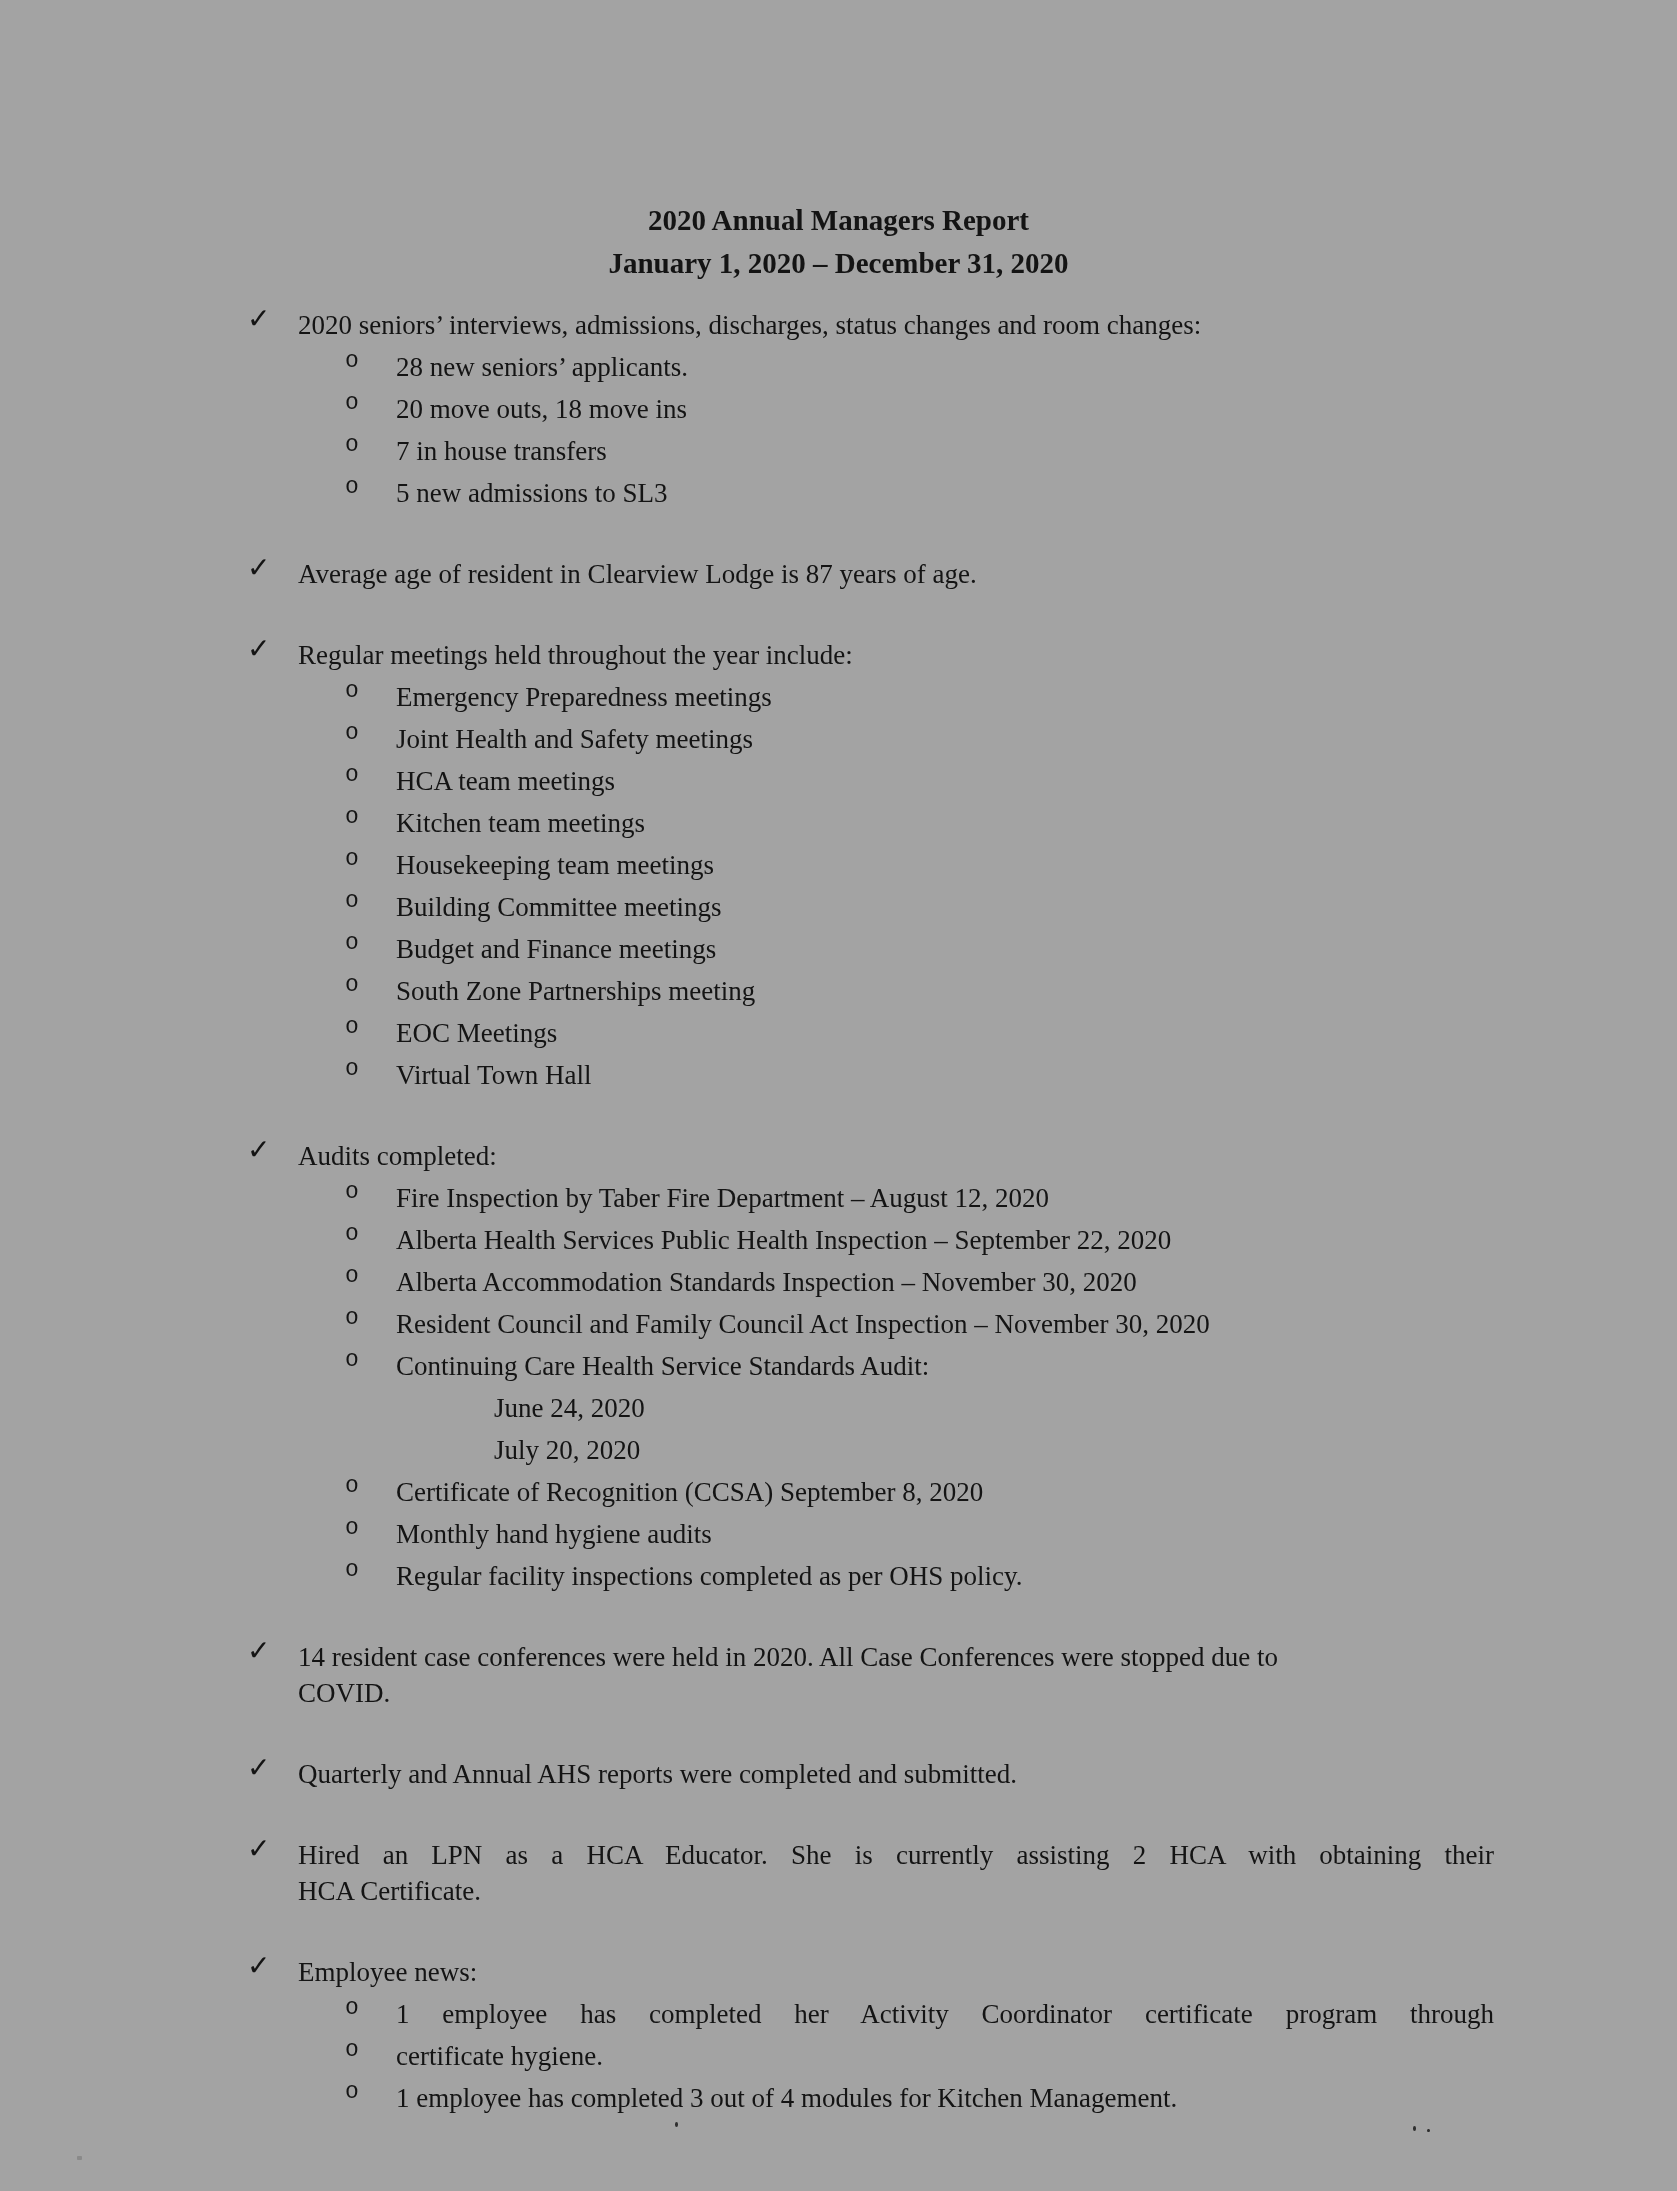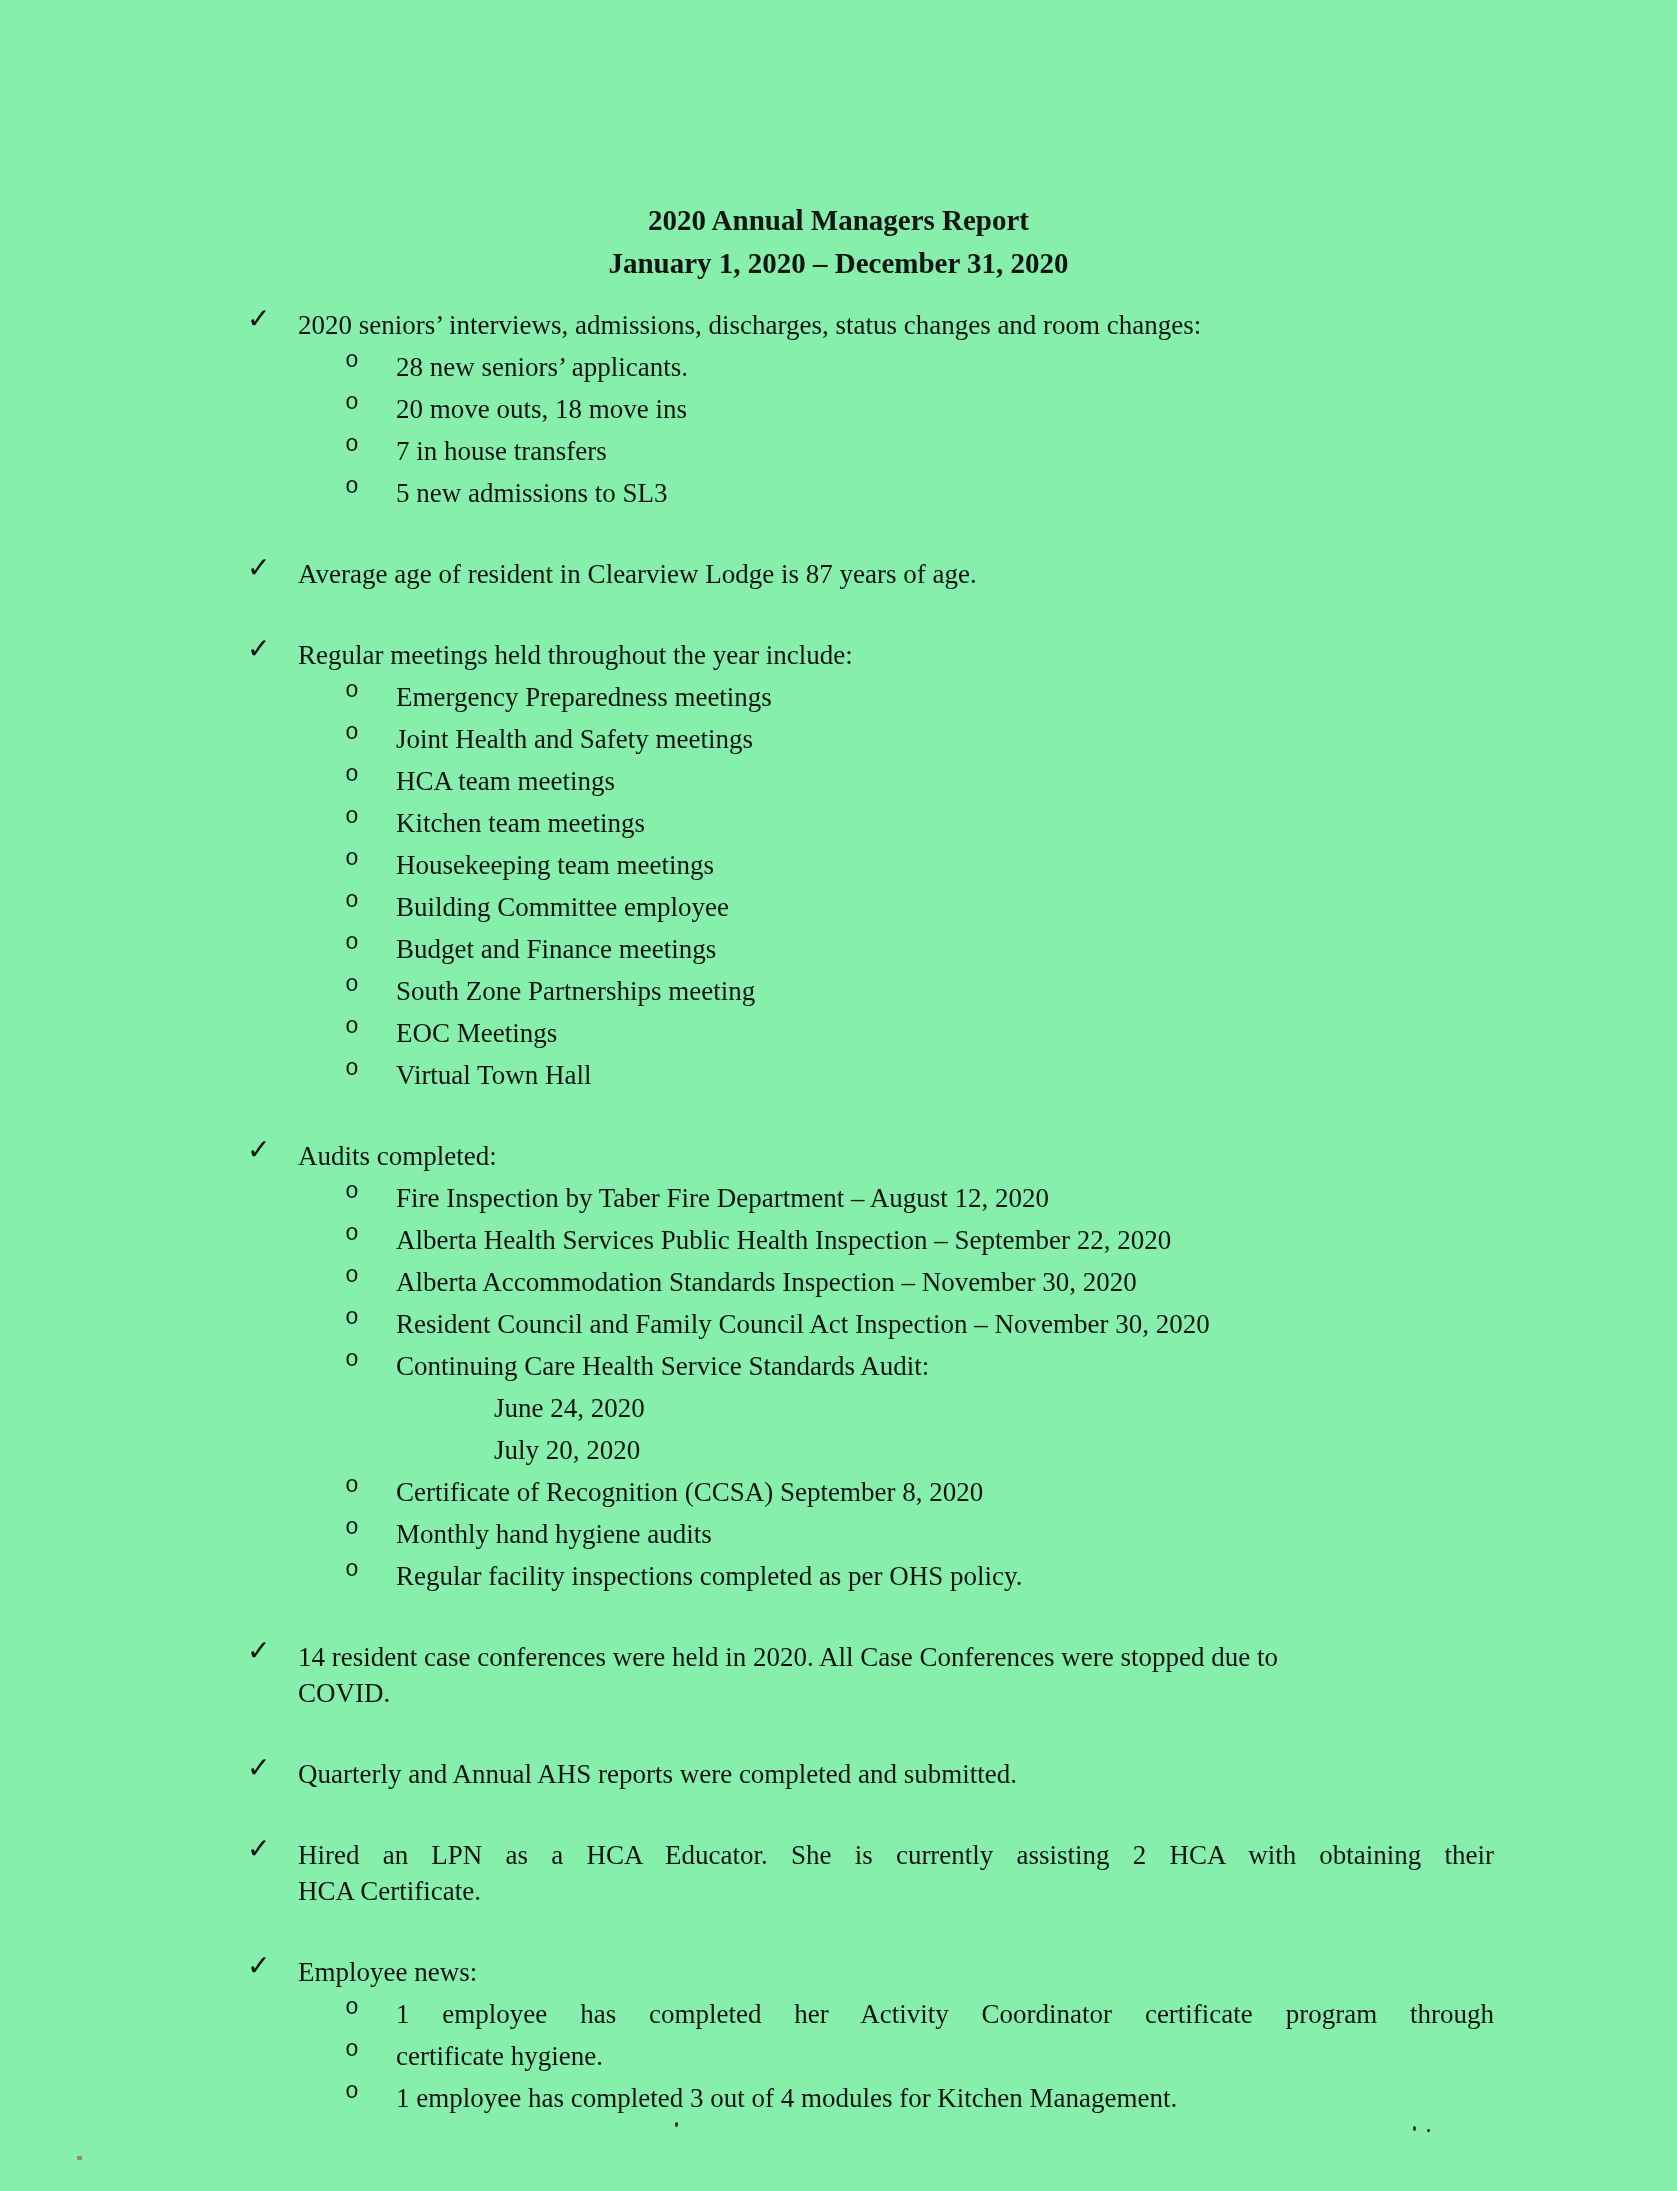--- a/index.html
+++ b/index.html
@@ -1,19 +1,19 @@
 <!DOCTYPE html>
 <html style="font-size:13.7px"><head>
 <meta charset="utf-8">
 <style>
   html,body{margin:0;padding:0;background:#888;}
   .page{
     position:relative;
     width:1677px;height:2192px;
-    background:#86efac;
+    background:#a3a3a3;
     overflow:hidden;
     font-family:"Liberation Serif", serif;
     color:#141414;
   }
   .title-block{
     position:absolute;top:199px;left:0;width:100%;
     text-align:center;
     font-weight:bold;
     font-size:29px;
     line-height:43px;
@@ -111,21 +111,21 @@
       <div class="sub">
         <span class="omark">o</span>
         <div class="rowbody">Kitchen team meetings</div>
       </div>
       <div class="sub">
         <span class="omark">o</span>
         <div class="rowbody">Housekeeping team meetings</div>
       </div>
       <div class="sub">
         <span class="omark">o</span>
-        <div class="rowbody">Building Committee employee</div>
+        <div class="rowbody">Building Committee meetings</div>
       </div>
       <div class="sub">
         <span class="omark">o</span>
         <div class="rowbody">Budget and Finance meetings</div>
       </div>
       <div class="sub">
         <span class="omark">o</span>
         <div class="rowbody">South Zone Partnerships meeting</div>
       </div>
       <div class="sub">

